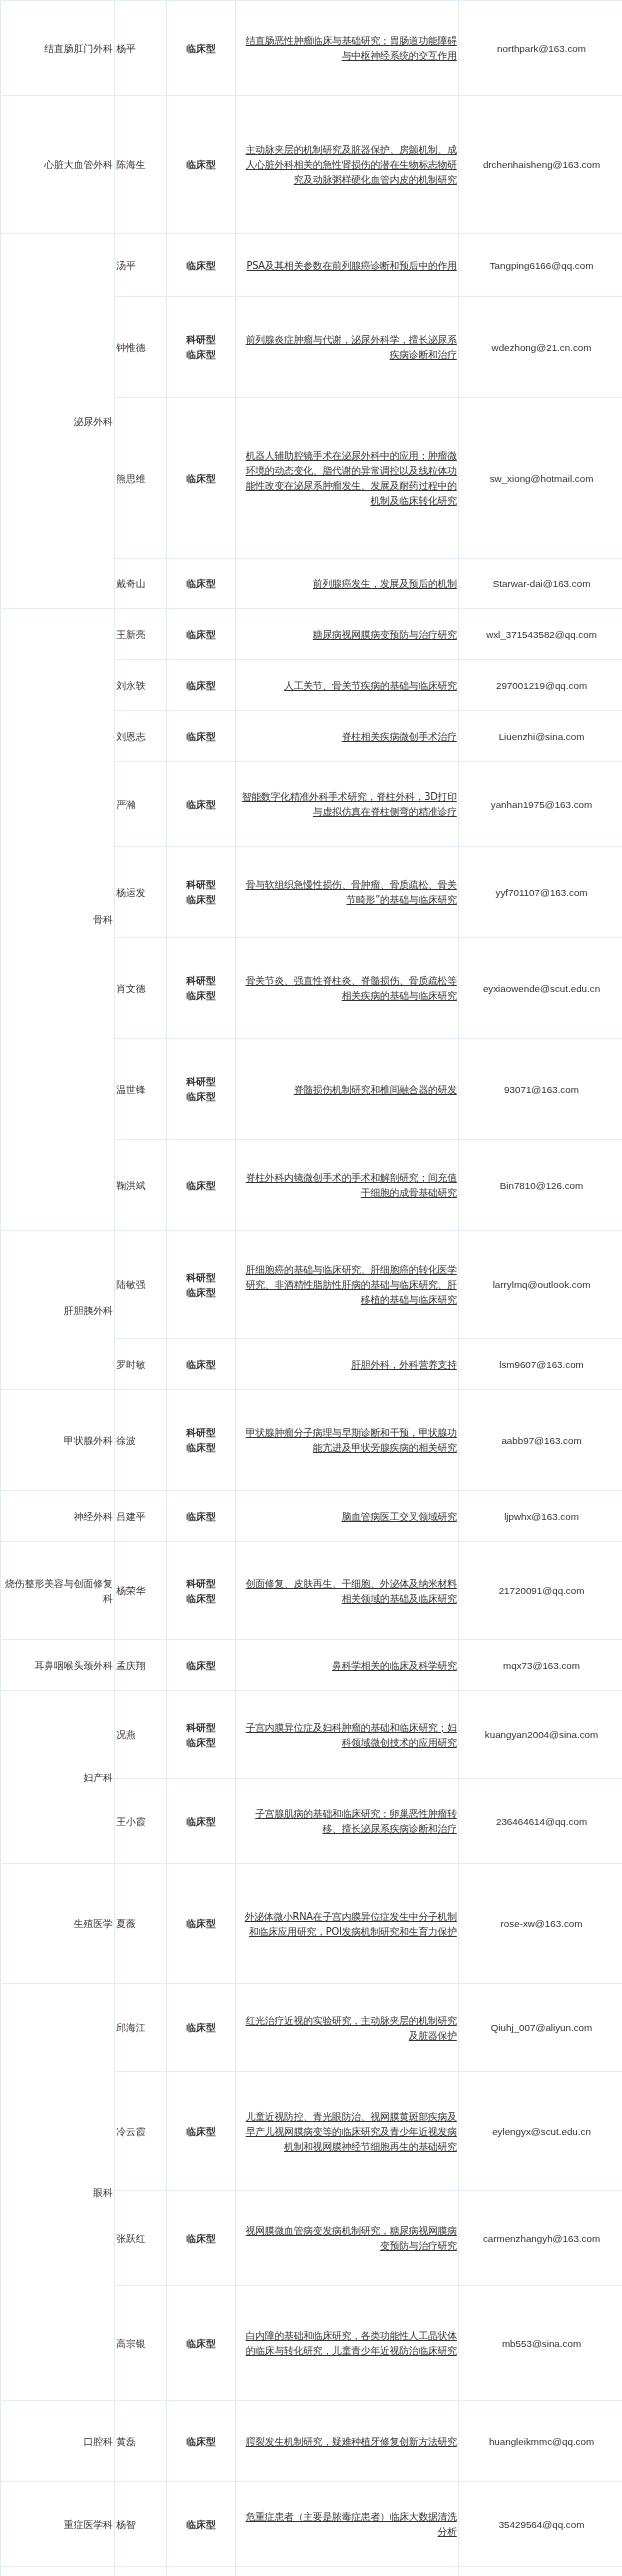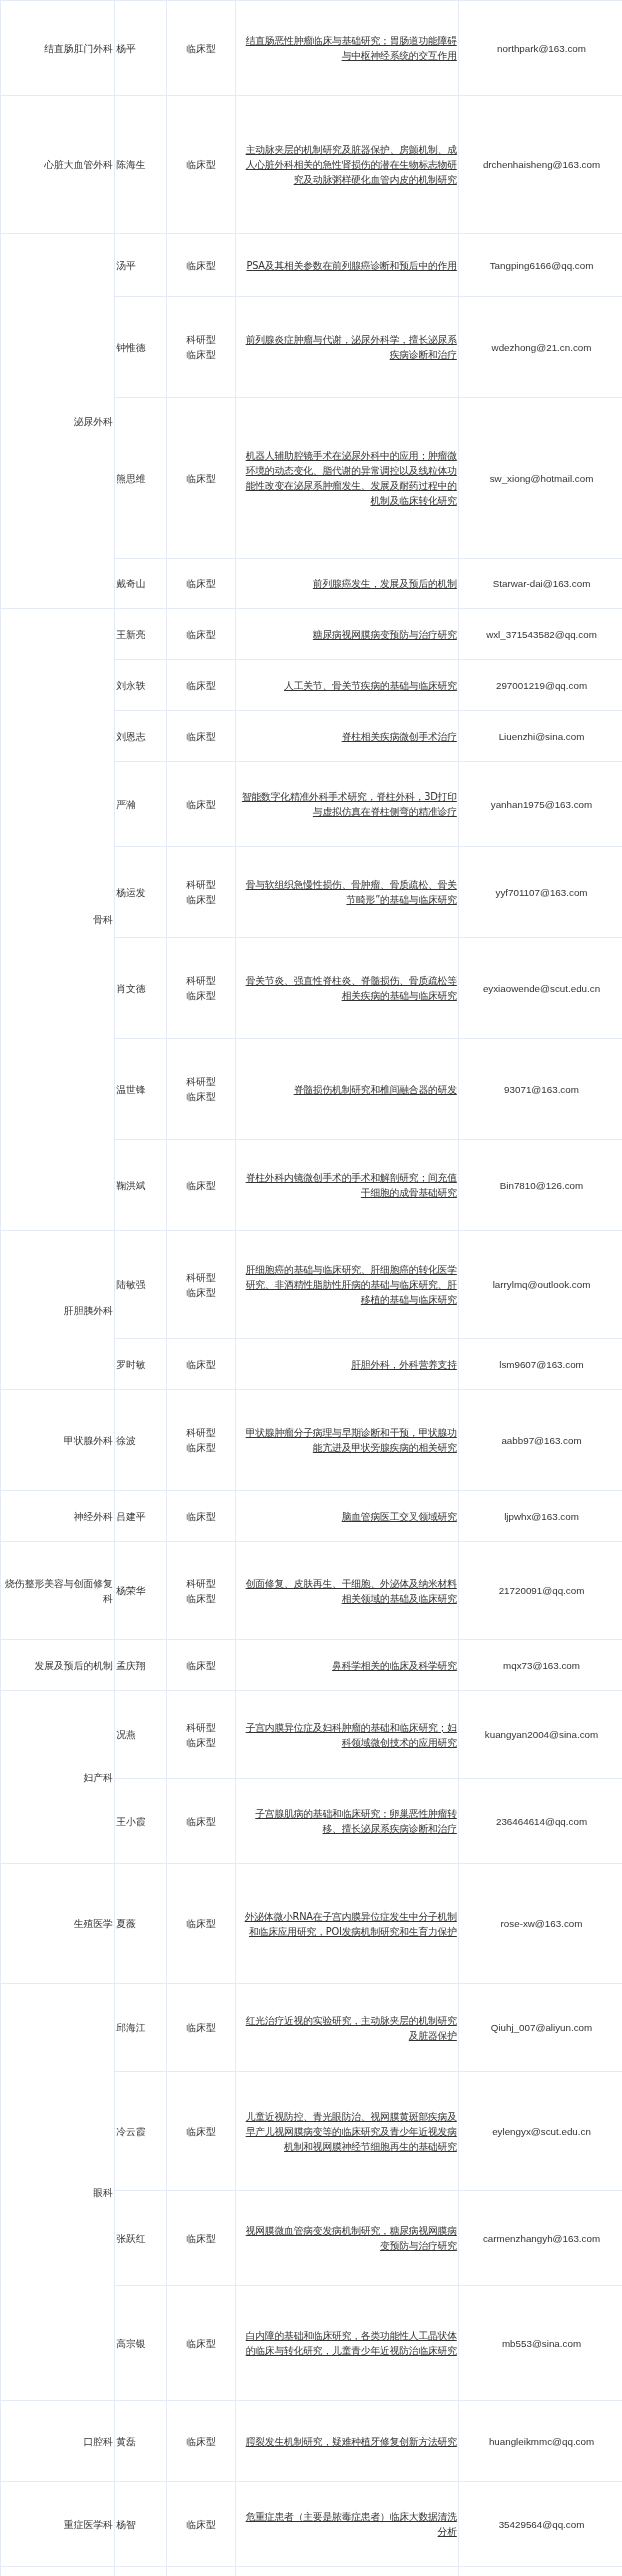--- a/index.html
+++ b/index.html
@@ -4,21 +4,21 @@
 <style>
   html, body { margin: 0; padding: 0; background: #ffffff; }
   body { width: 623px; font-family: "DejaVu Sans", "Liberation Sans", sans-serif; color: #333333; }
   table.dir { width: 623px; border-collapse: collapse; table-layout: fixed; }
   table.dir td { border: 1.2px solid #e4eaf6; font-size: 9.8px; line-height: 15px; vertical-align: middle; padding: 5.8px 1.2px; }
   td.dept { text-align: right; width: 112px; padding: 5.8px 2.3px; }
   td.name { text-align: left; width: 50px; }
   td.type { text-align: center; width: 67px; line-height: 15px; }
   td.area { text-align: right; width: 220px; padding: 5.8px 1.2px 5.8px 1.7px; white-space: pre-line; letter-spacing: -0.2px; text-decoration: underline; }
   td.email { text-align: center; font-family: "Liberation Sans", sans-serif; font-size: 11px; }
-  .t { display: block; }
+  .t { display: block; font-weight: bold; }
 </style>
 </head>
 <body>
 
 <table class="dir">
   <colgroup>
     <col style="width:114px">
       <col style="width:52px">
       <col style="width:69px">
       <col style="width:223px">
@@ -186,21 +186,21 @@
         <td class="dept" rowspan="1">烧伤整形美容与创面修复科</td>
         <td class="name">杨荣华</td>
         <td class="type">
           <span class="t">科研型</span>
           <span class="t">临床型</span>
         </td>
         <td class="area">创面修复、皮肤再生、干细胞、外泌体及纳米材料相关领域的基础及临床研究</td>
         <td class="email">21720091@qq.com</td>
       </tr>
       <tr style="height: 51px;">
-        <td class="dept" rowspan="1">发展及预后的机制</td>
+        <td class="dept" rowspan="1">耳鼻咽喉头颈外科</td>
         <td class="name">孟庆翔</td>
         <td class="type">
           <span class="t">临床型</span>
         </td>
         <td class="area">鼻科学相关的临床及科学研究</td>
         <td class="email">mqx73@163.com</td>
       </tr>
       <tr style="height: 88px;">
         <td class="dept" rowspan="2">妇产科</td>
         <td class="name">况燕</td>

